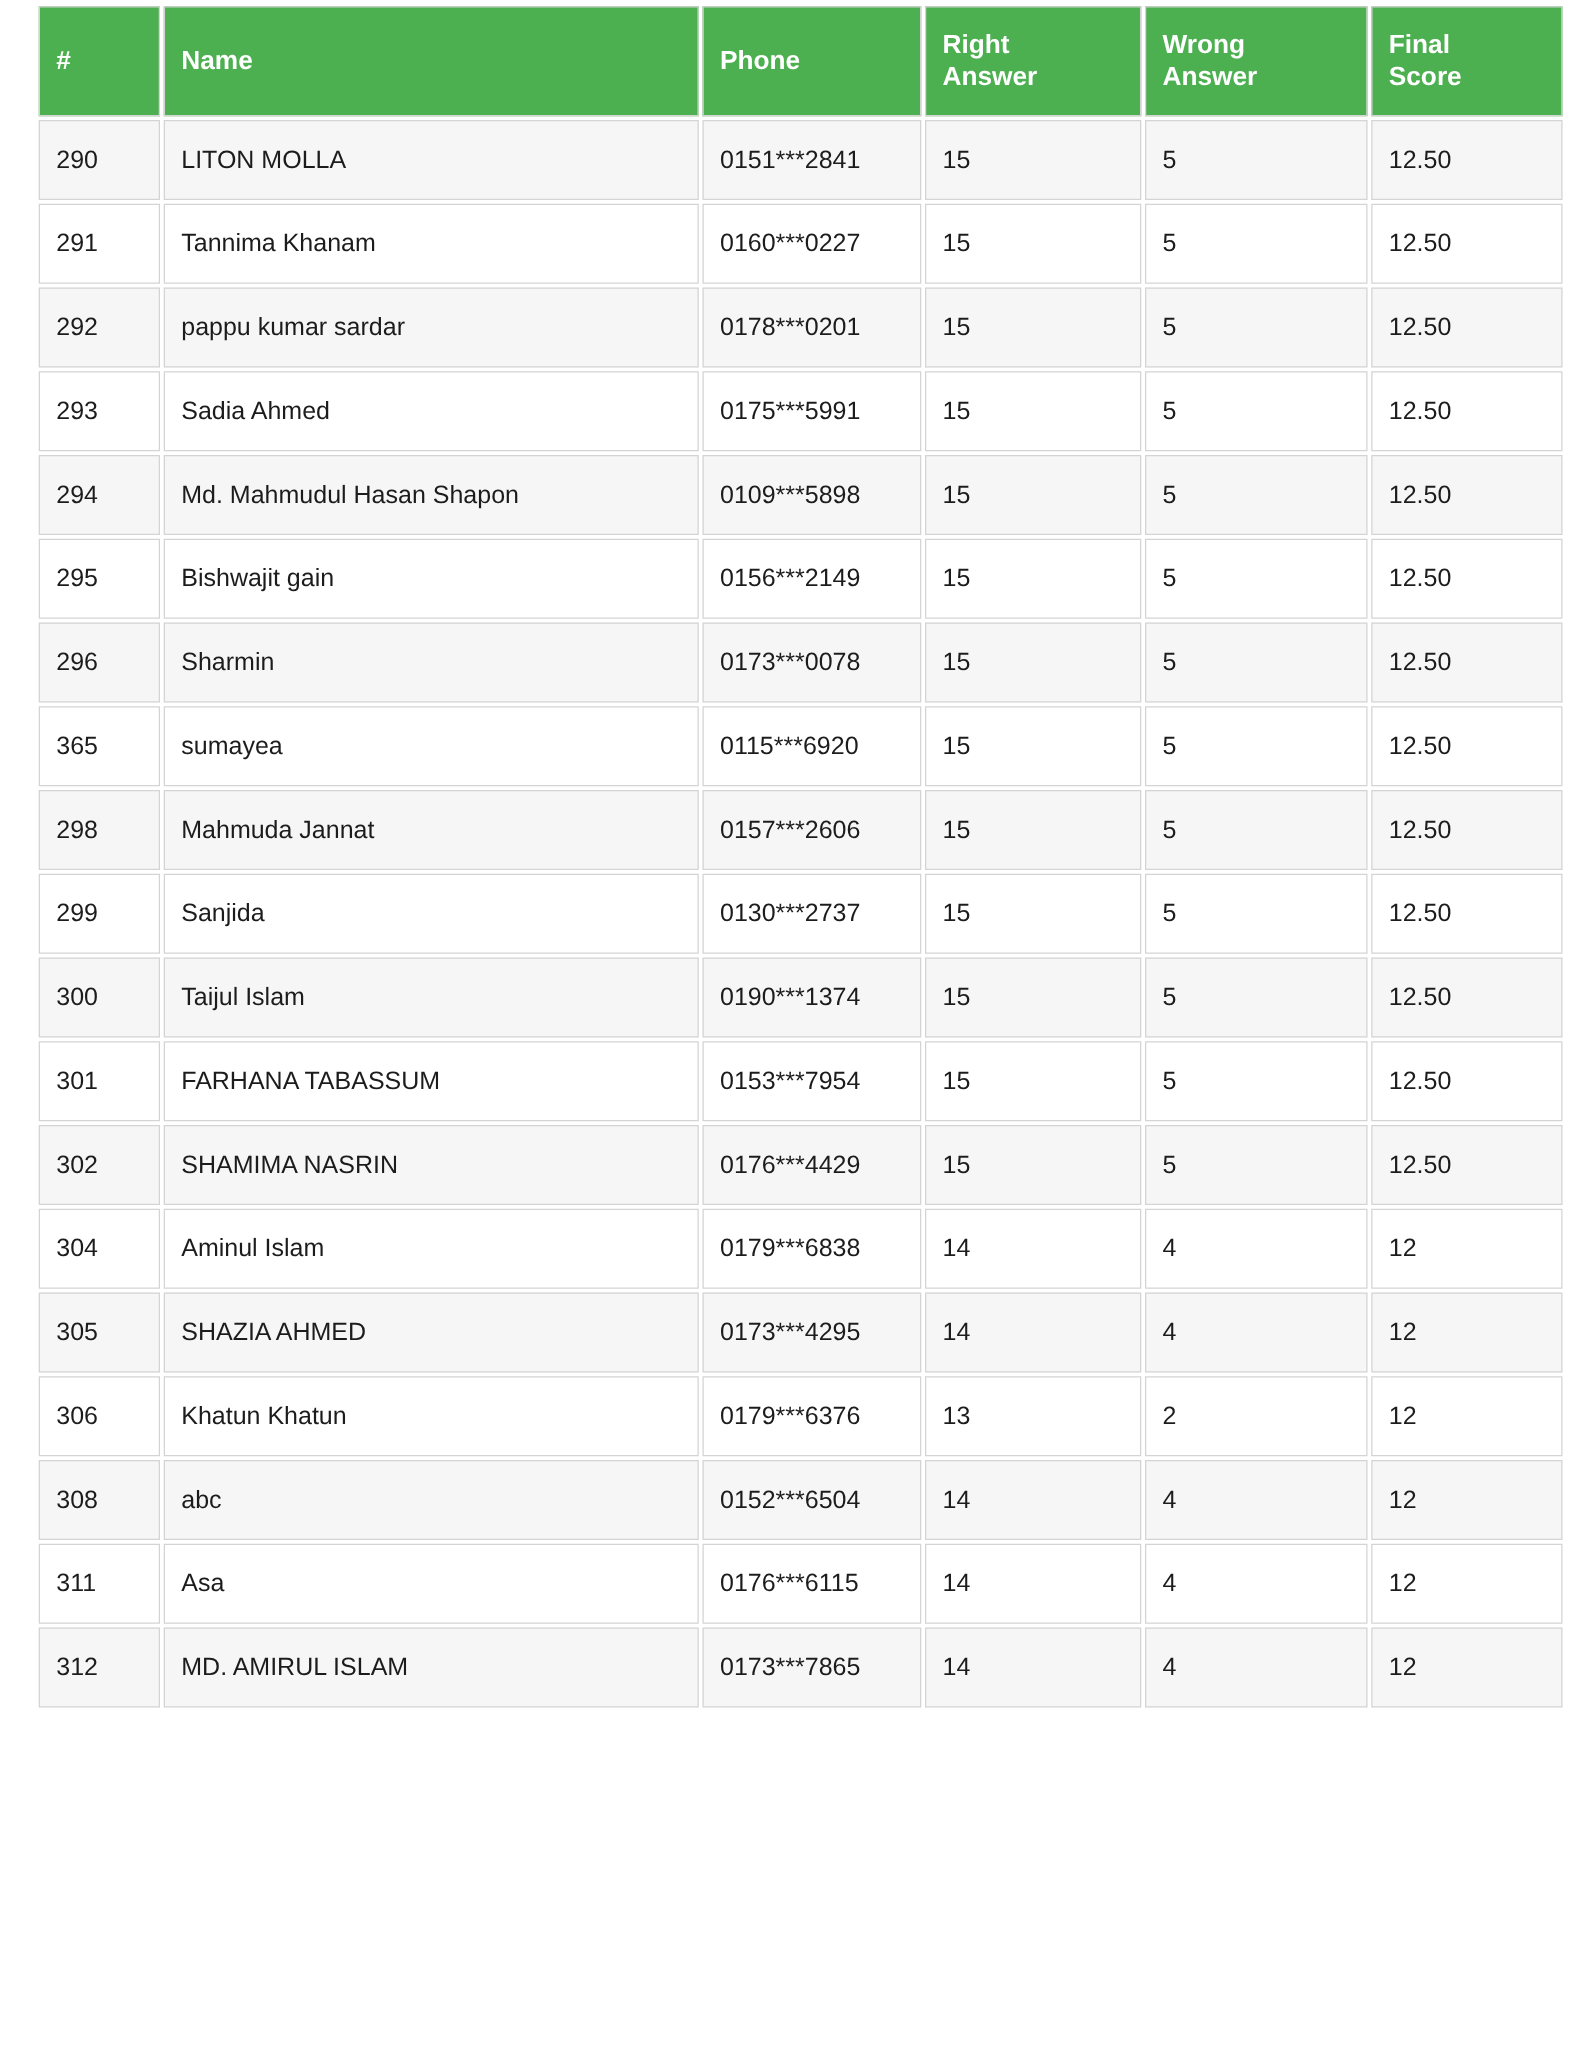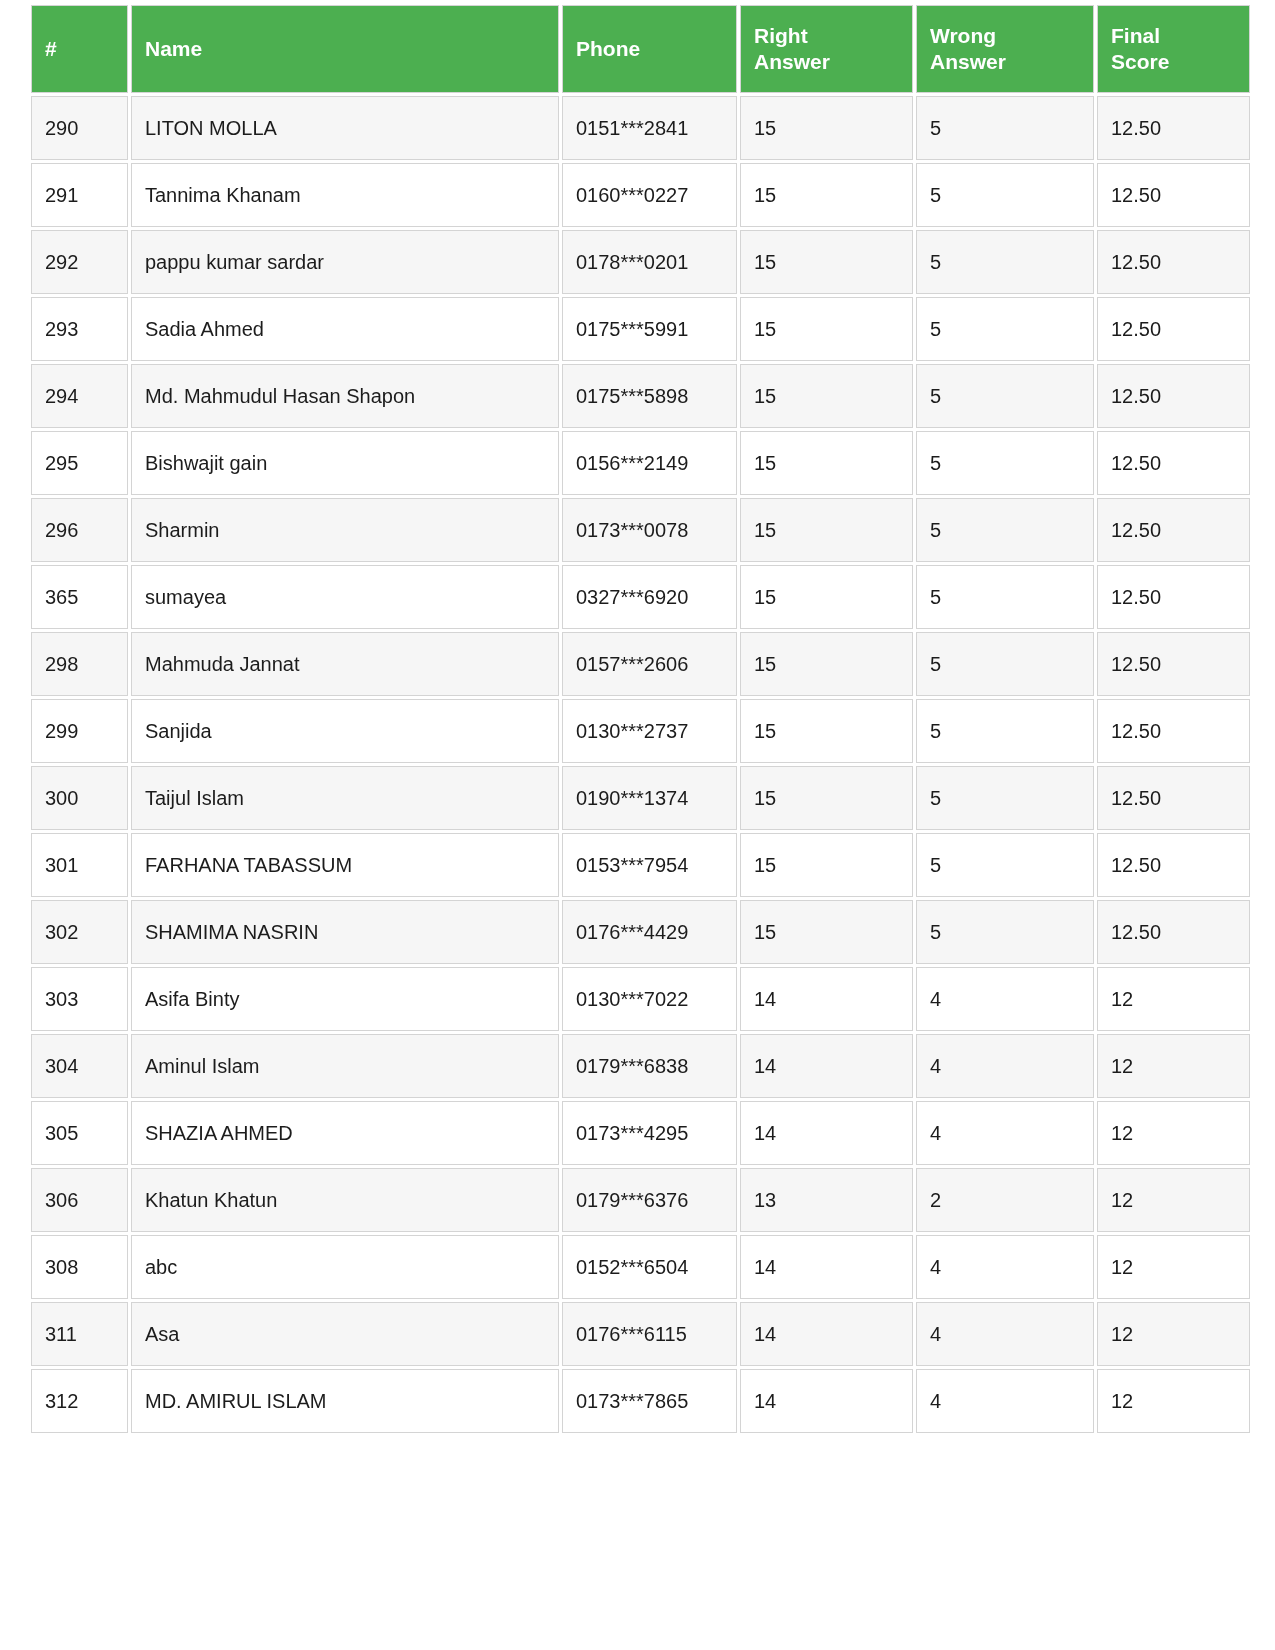--- a/index.html
+++ b/index.html
@@ -120,21 +120,21 @@
     <td>293</td>
     <td>Sadia Ahmed</td>
     <td>0175***5991</td>
     <td>15</td>
     <td>5</td>
     <td>12.50</td>
   </tr>
         <tr>
     <td>294</td>
     <td>Md. Mahmudul Hasan Shapon</td>
-    <td>0175***5898</td>
+    <td>0109***5898</td>
     <td>15</td>
     <td>5</td>
     <td>12.50</td>
   </tr>
         <tr>
     <td>295</td>
     <td>Bishwajit gain</td>
     <td>0156***2149</td>
     <td>15</td>
     <td>5</td>
@@ -144,21 +144,21 @@
     <td>296</td>
     <td>Sharmin</td>
     <td>0173***0078</td>
     <td>15</td>
     <td>5</td>
     <td>12.50</td>
   </tr>
         <tr>
     <td>365</td>
     <td>sumayea</td>
-    <td>0327***6920</td>
+    <td>0115***6920</td>
     <td>15</td>
     <td>5</td>
     <td>12.50</td>
   </tr>
         <tr>
     <td>298</td>
     <td>Mahmuda Jannat</td>
     <td>0157***2606</td>
     <td>15</td>
     <td>5</td>
@@ -188,28 +188,20 @@
     <td>5</td>
     <td>12.50</td>
   </tr>
         <tr>
     <td>302</td>
     <td>SHAMIMA NASRIN</td>
     <td>0176***4429</td>
     <td>15</td>
     <td>5</td>
     <td>12.50</td>
-  </tr>
-        <tr>
-    <td>303</td>
-    <td>Asifa Binty</td>
-    <td>0130***7022</td>
-    <td>14</td>
-    <td>4</td>
-    <td>12</td>
   </tr>
         <tr>
     <td>304</td>
     <td>Aminul Islam</td>
     <td>0179***6838</td>
     <td>14</td>
     <td>4</td>
     <td>12</td>
   </tr>
         <tr>

